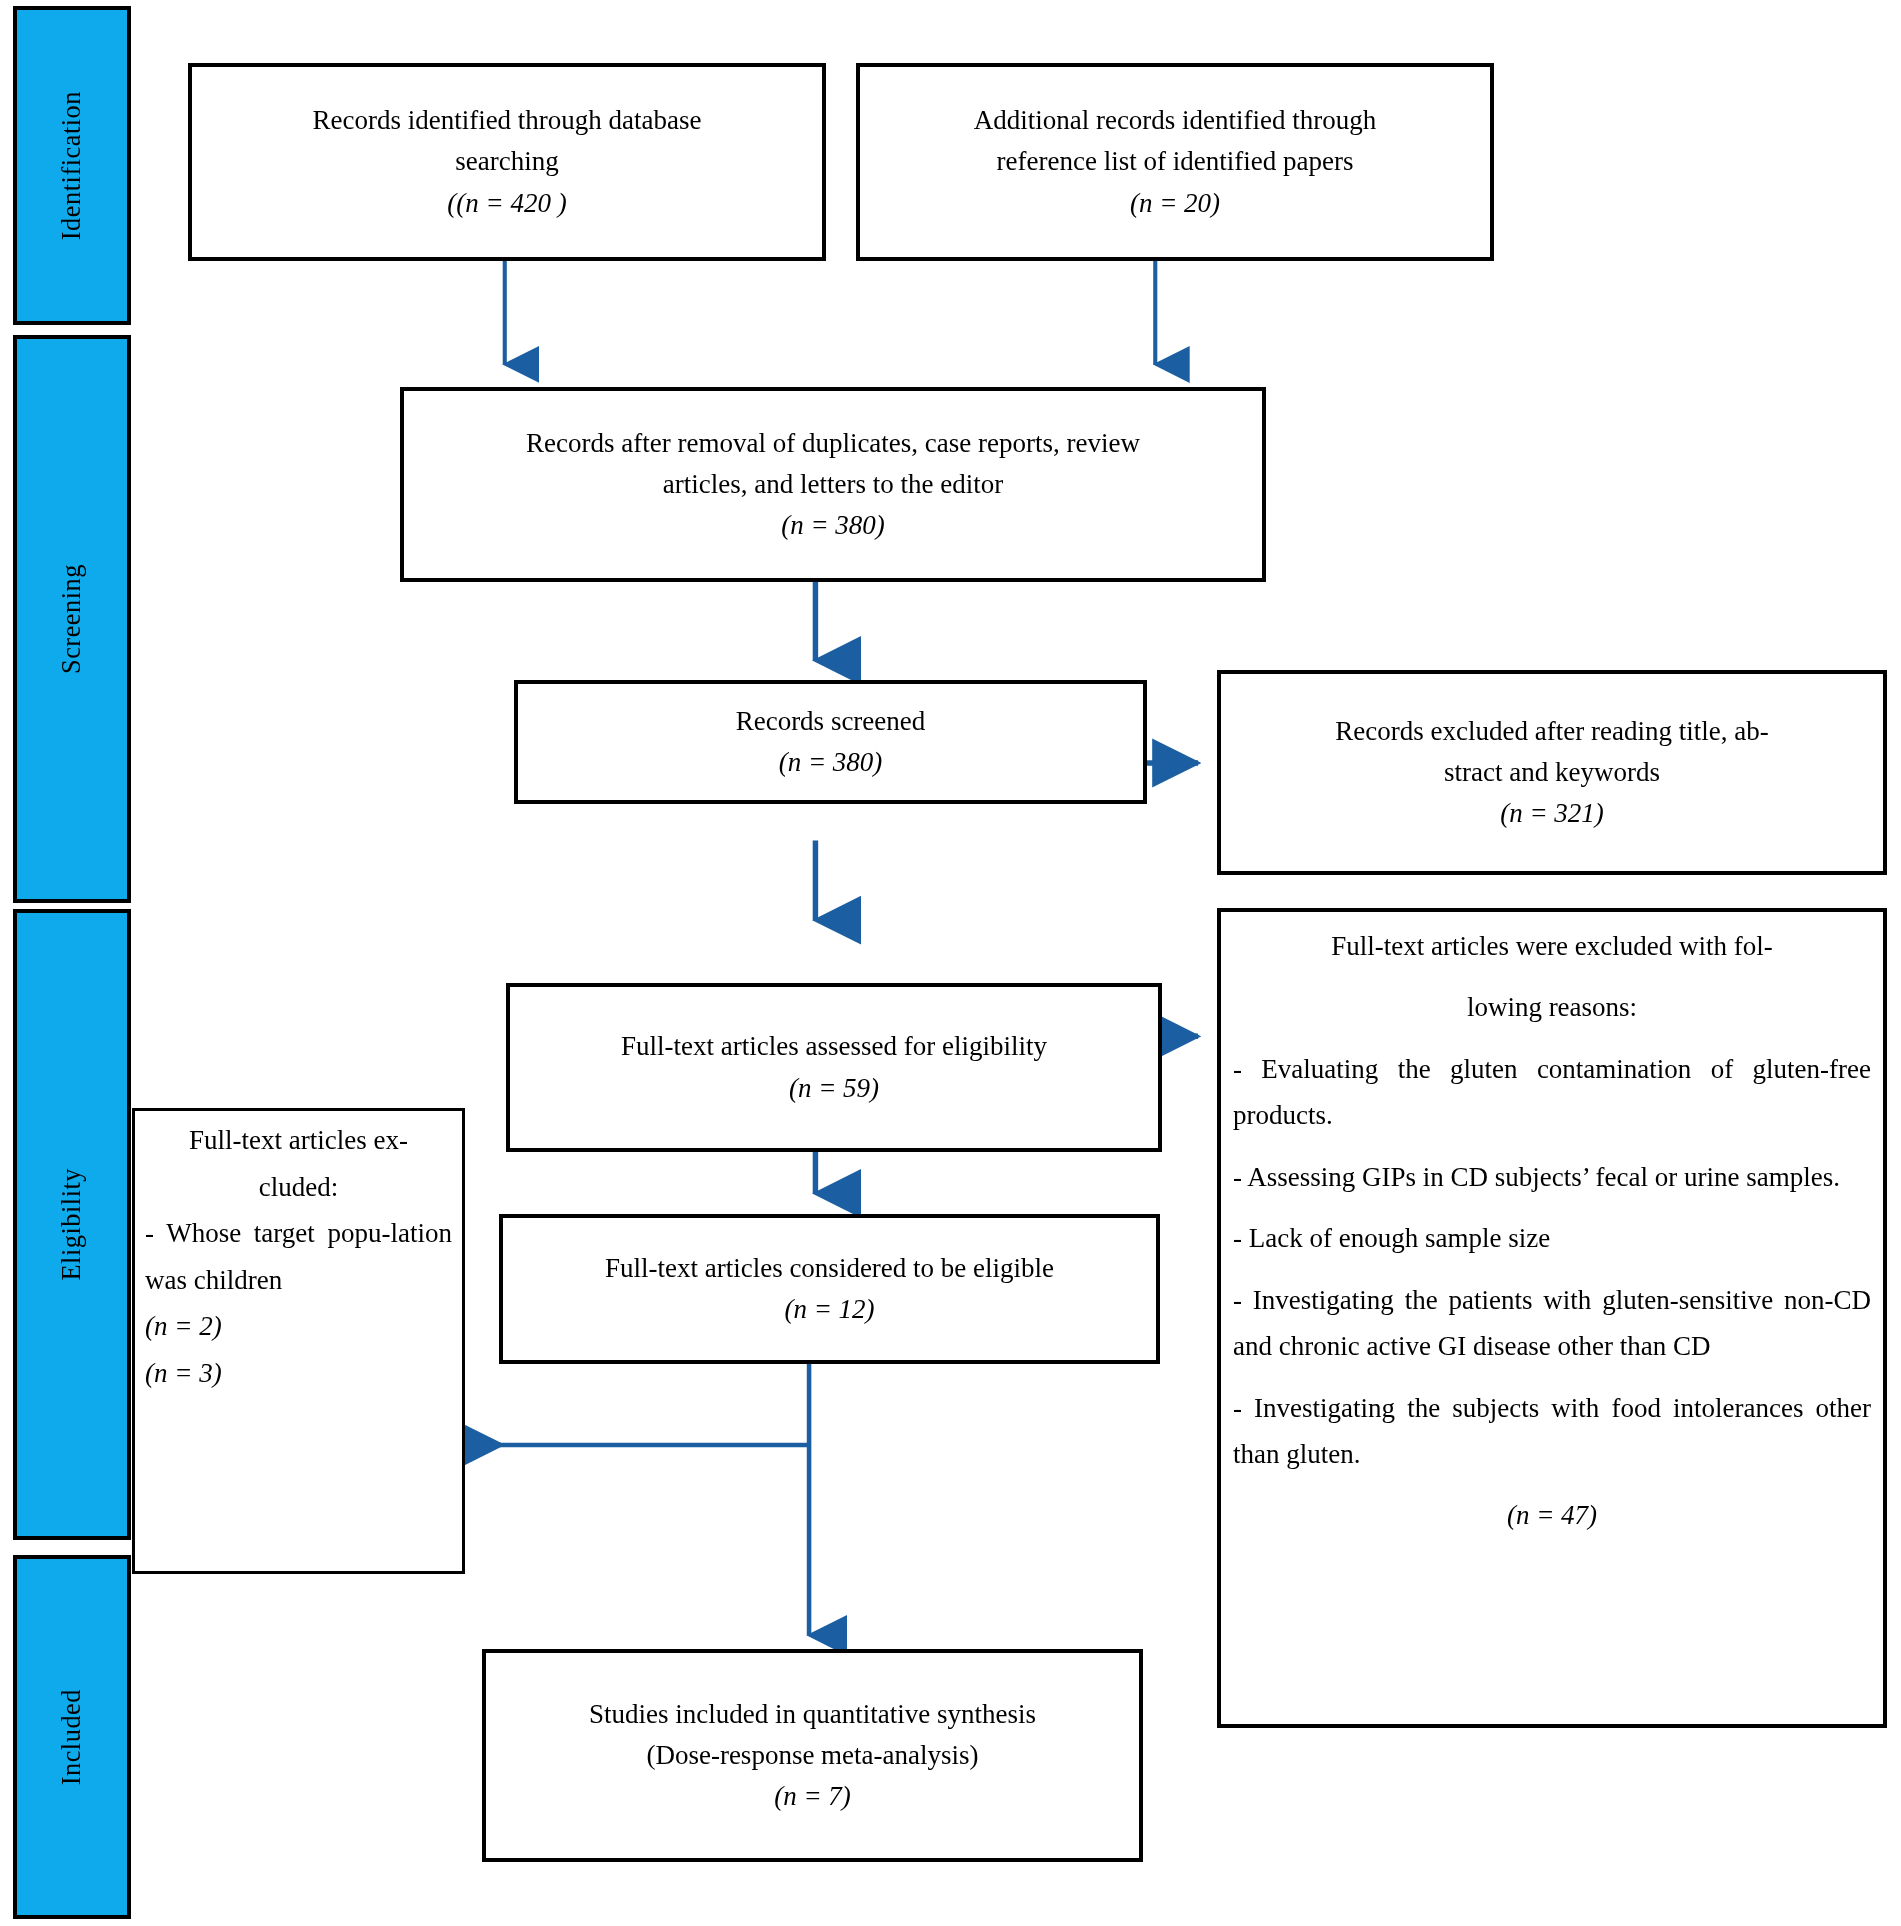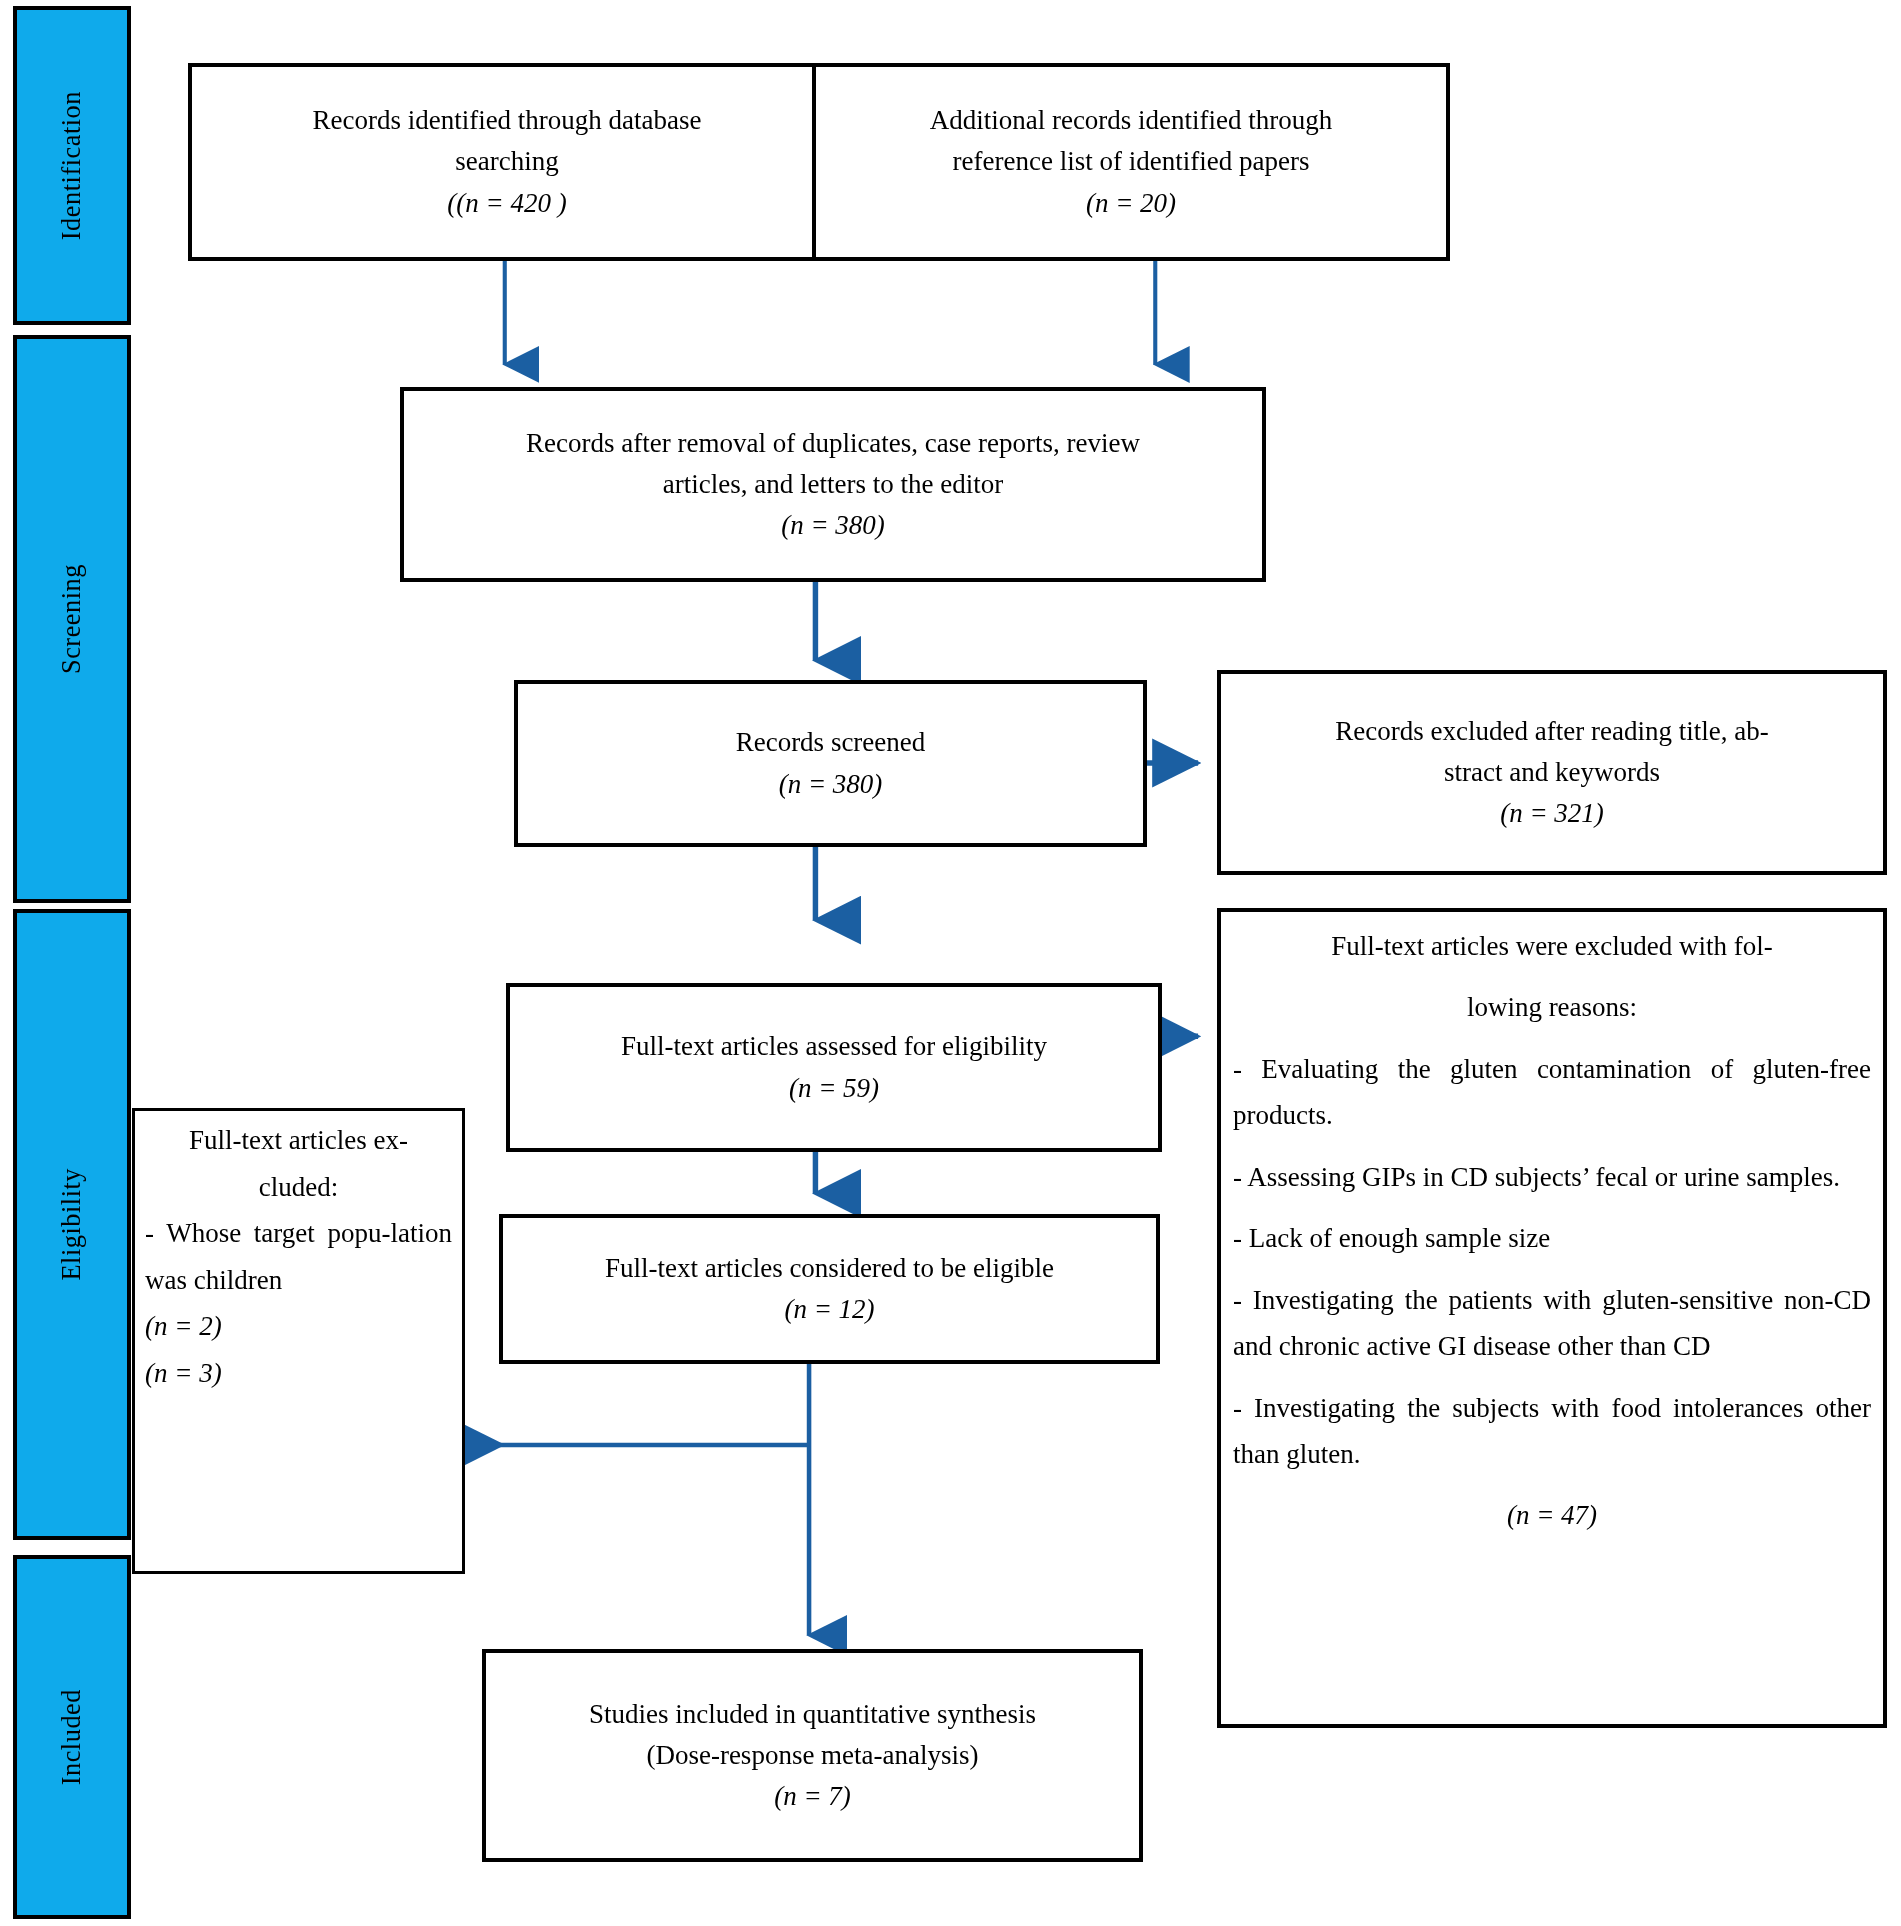--- a/index.html
+++ b/index.html
@@ -138,33 +138,33 @@
   <div class="stage-band" style="left:12.8px; top:1555px; width:118px; height:364px;">
     <span class="stage-band-label">Included</span>
   </div>
 
   <div class="flow-box" style="left:188px; top:63px; width:638px; height:198px;">
     <div class="line">Records identified through database</div>
     <div class="line">searching</div>
     <div class="line"><span class="ital-n">(</span><span class="ital-n">(n = 420 )</span></div>
   </div>
 
-  <div class="flow-box" style="left:812px; top:63px; width:638px; height:198px;">
+  <div class="flow-box" style="left:856px; top:63px; width:638px; height:198px;">
     <div class="line">Additional records identified through</div>
     <div class="line">reference list of identified papers</div>
     <div class="line ital-n">(n = 20)</div>
   </div>
 
   <div class="flow-box" style="left:400px; top:387px; width:866px; height:195px;">
     <div class="line">Records after removal of duplicates, case reports, review</div>
     <div class="line">articles, and letters to the editor</div>
     <div class="line ital-n">(n = 380)</div>
   </div>
 
-  <div class="flow-box" style="left:514px; top:680px; width:633px; height:167px;">
+  <div class="flow-box" style="left:514px; top:680px; width:633px; height:124px;">
     <div class="line">Records screened</div>
     <div class="line ital-n">(n = 380)</div>
   </div>
 
   <div class="flow-box" style="left:1217px; top:670px; width:670px; height:205px;">
     <div class="line">Records excluded after reading title, ab-</div>
     <div class="line">stract and keywords</div>
     <div class="line ital-n">(n = 321)</div>
   </div>
 

